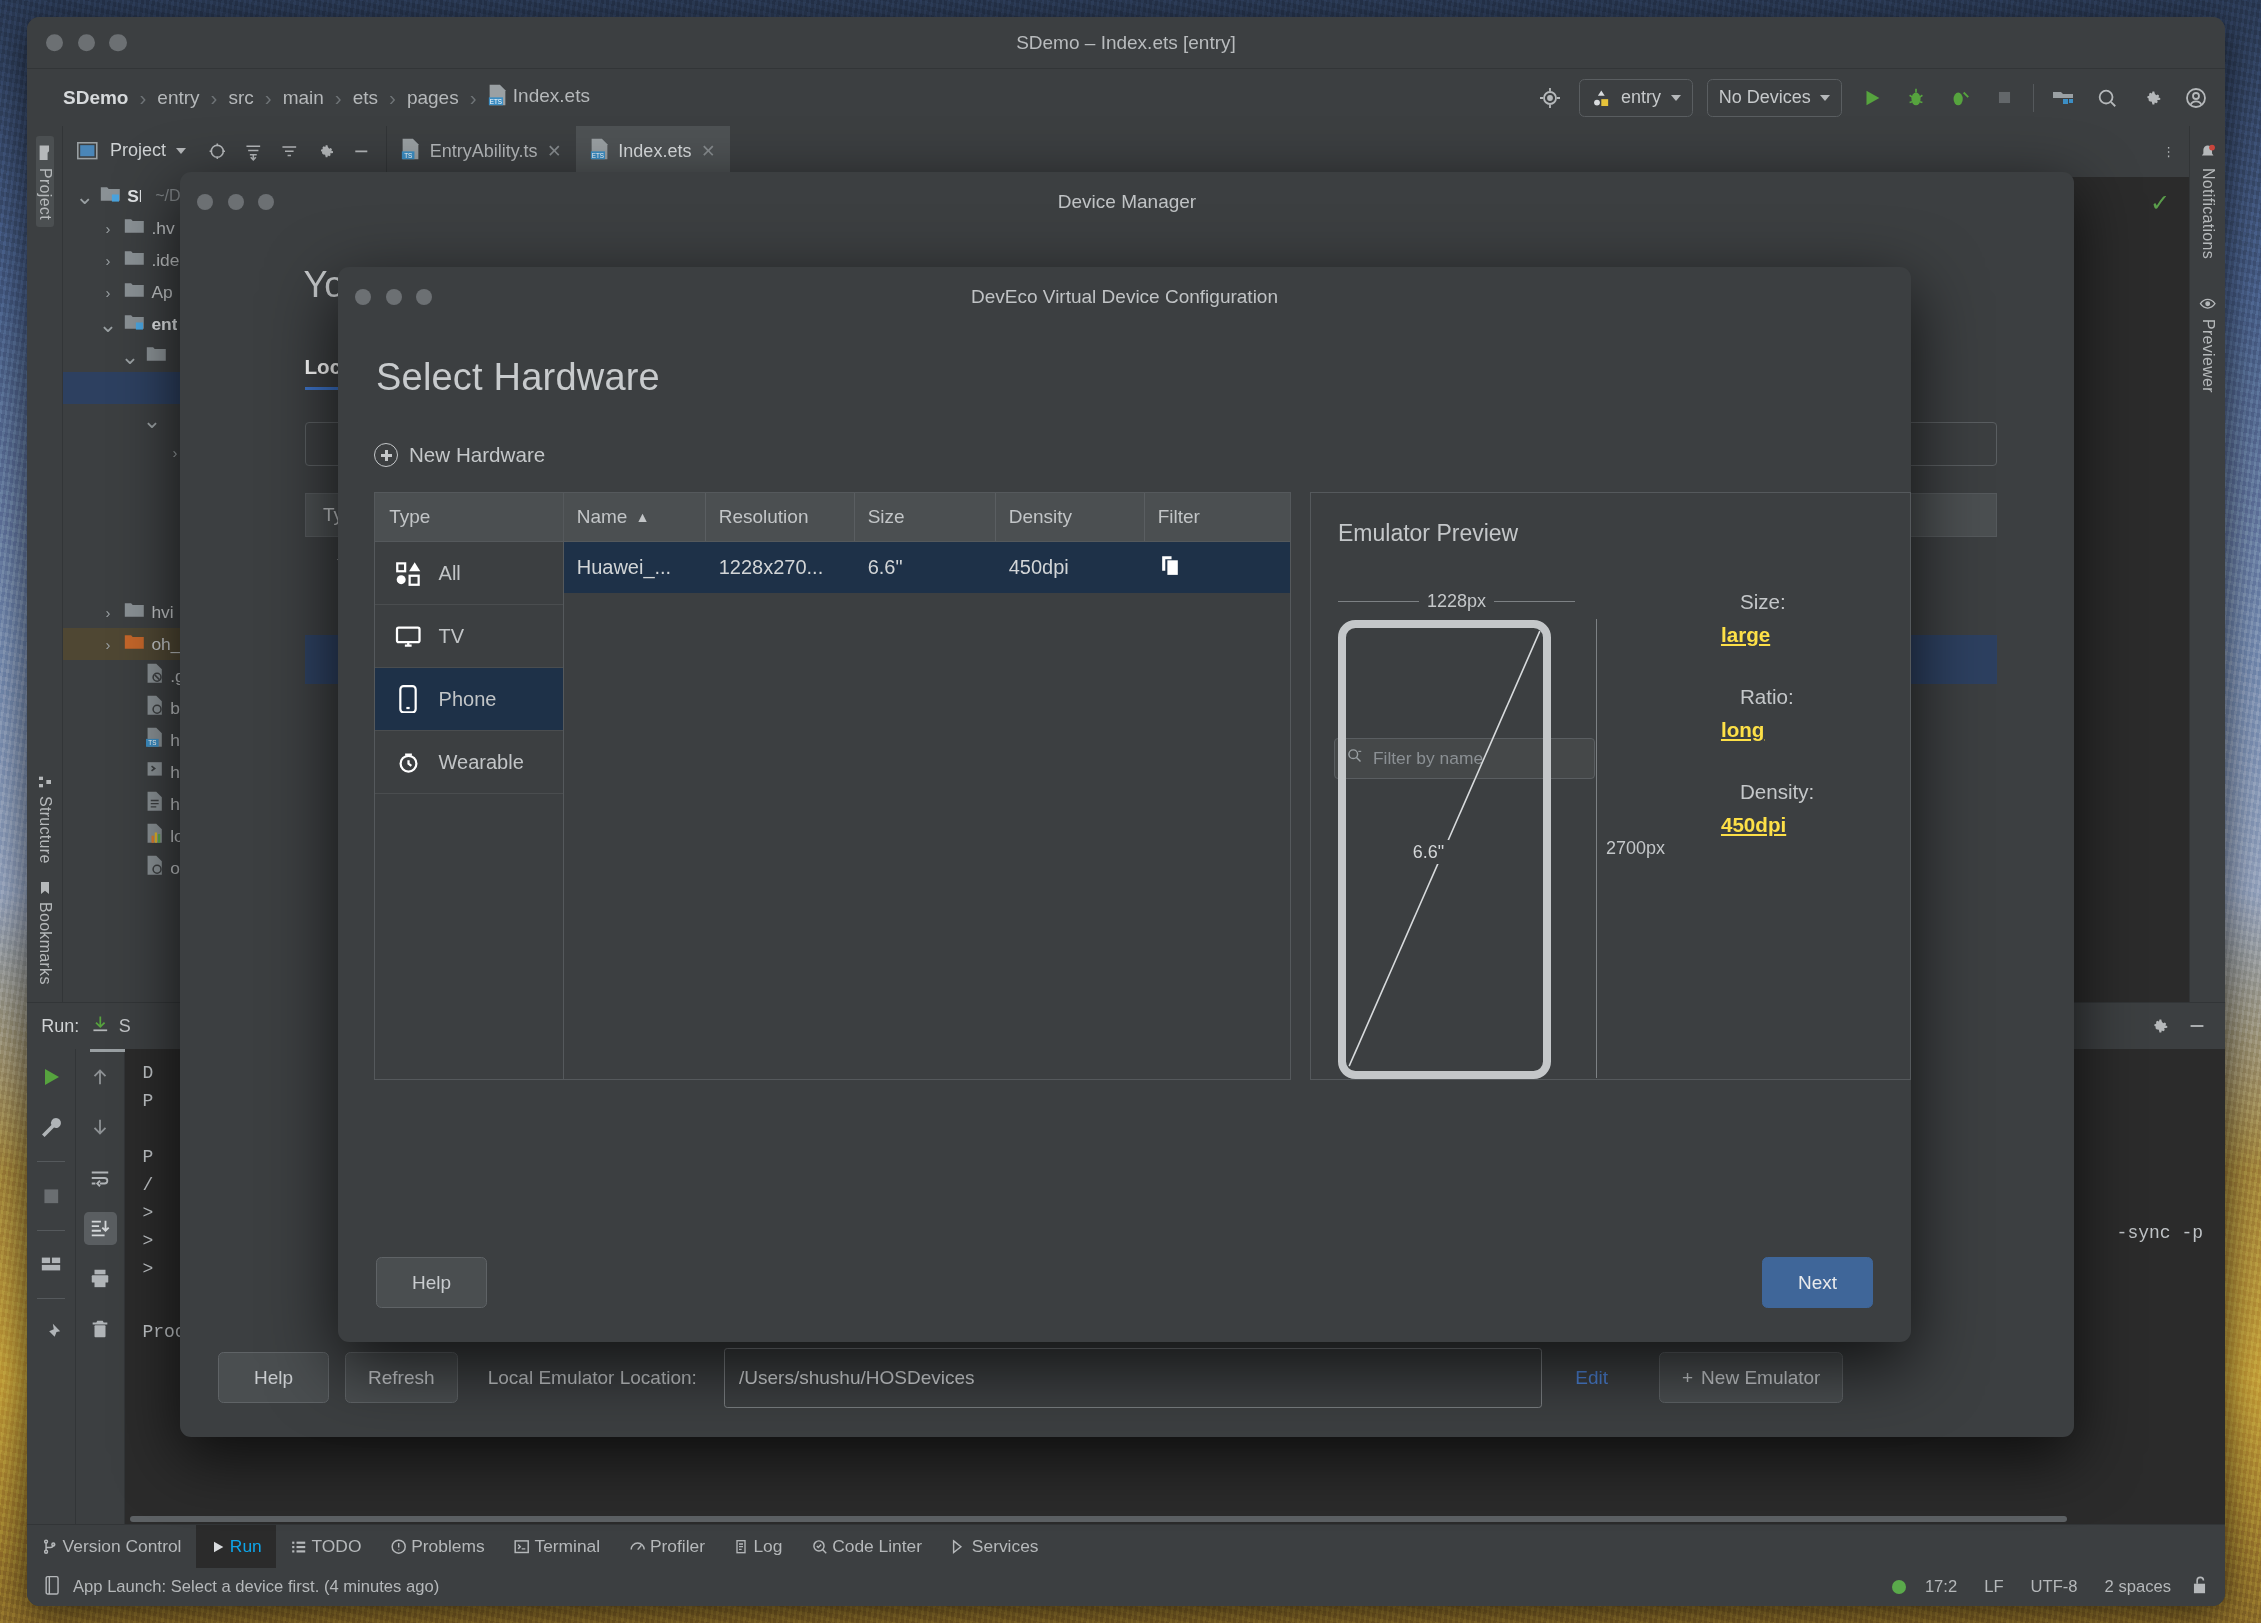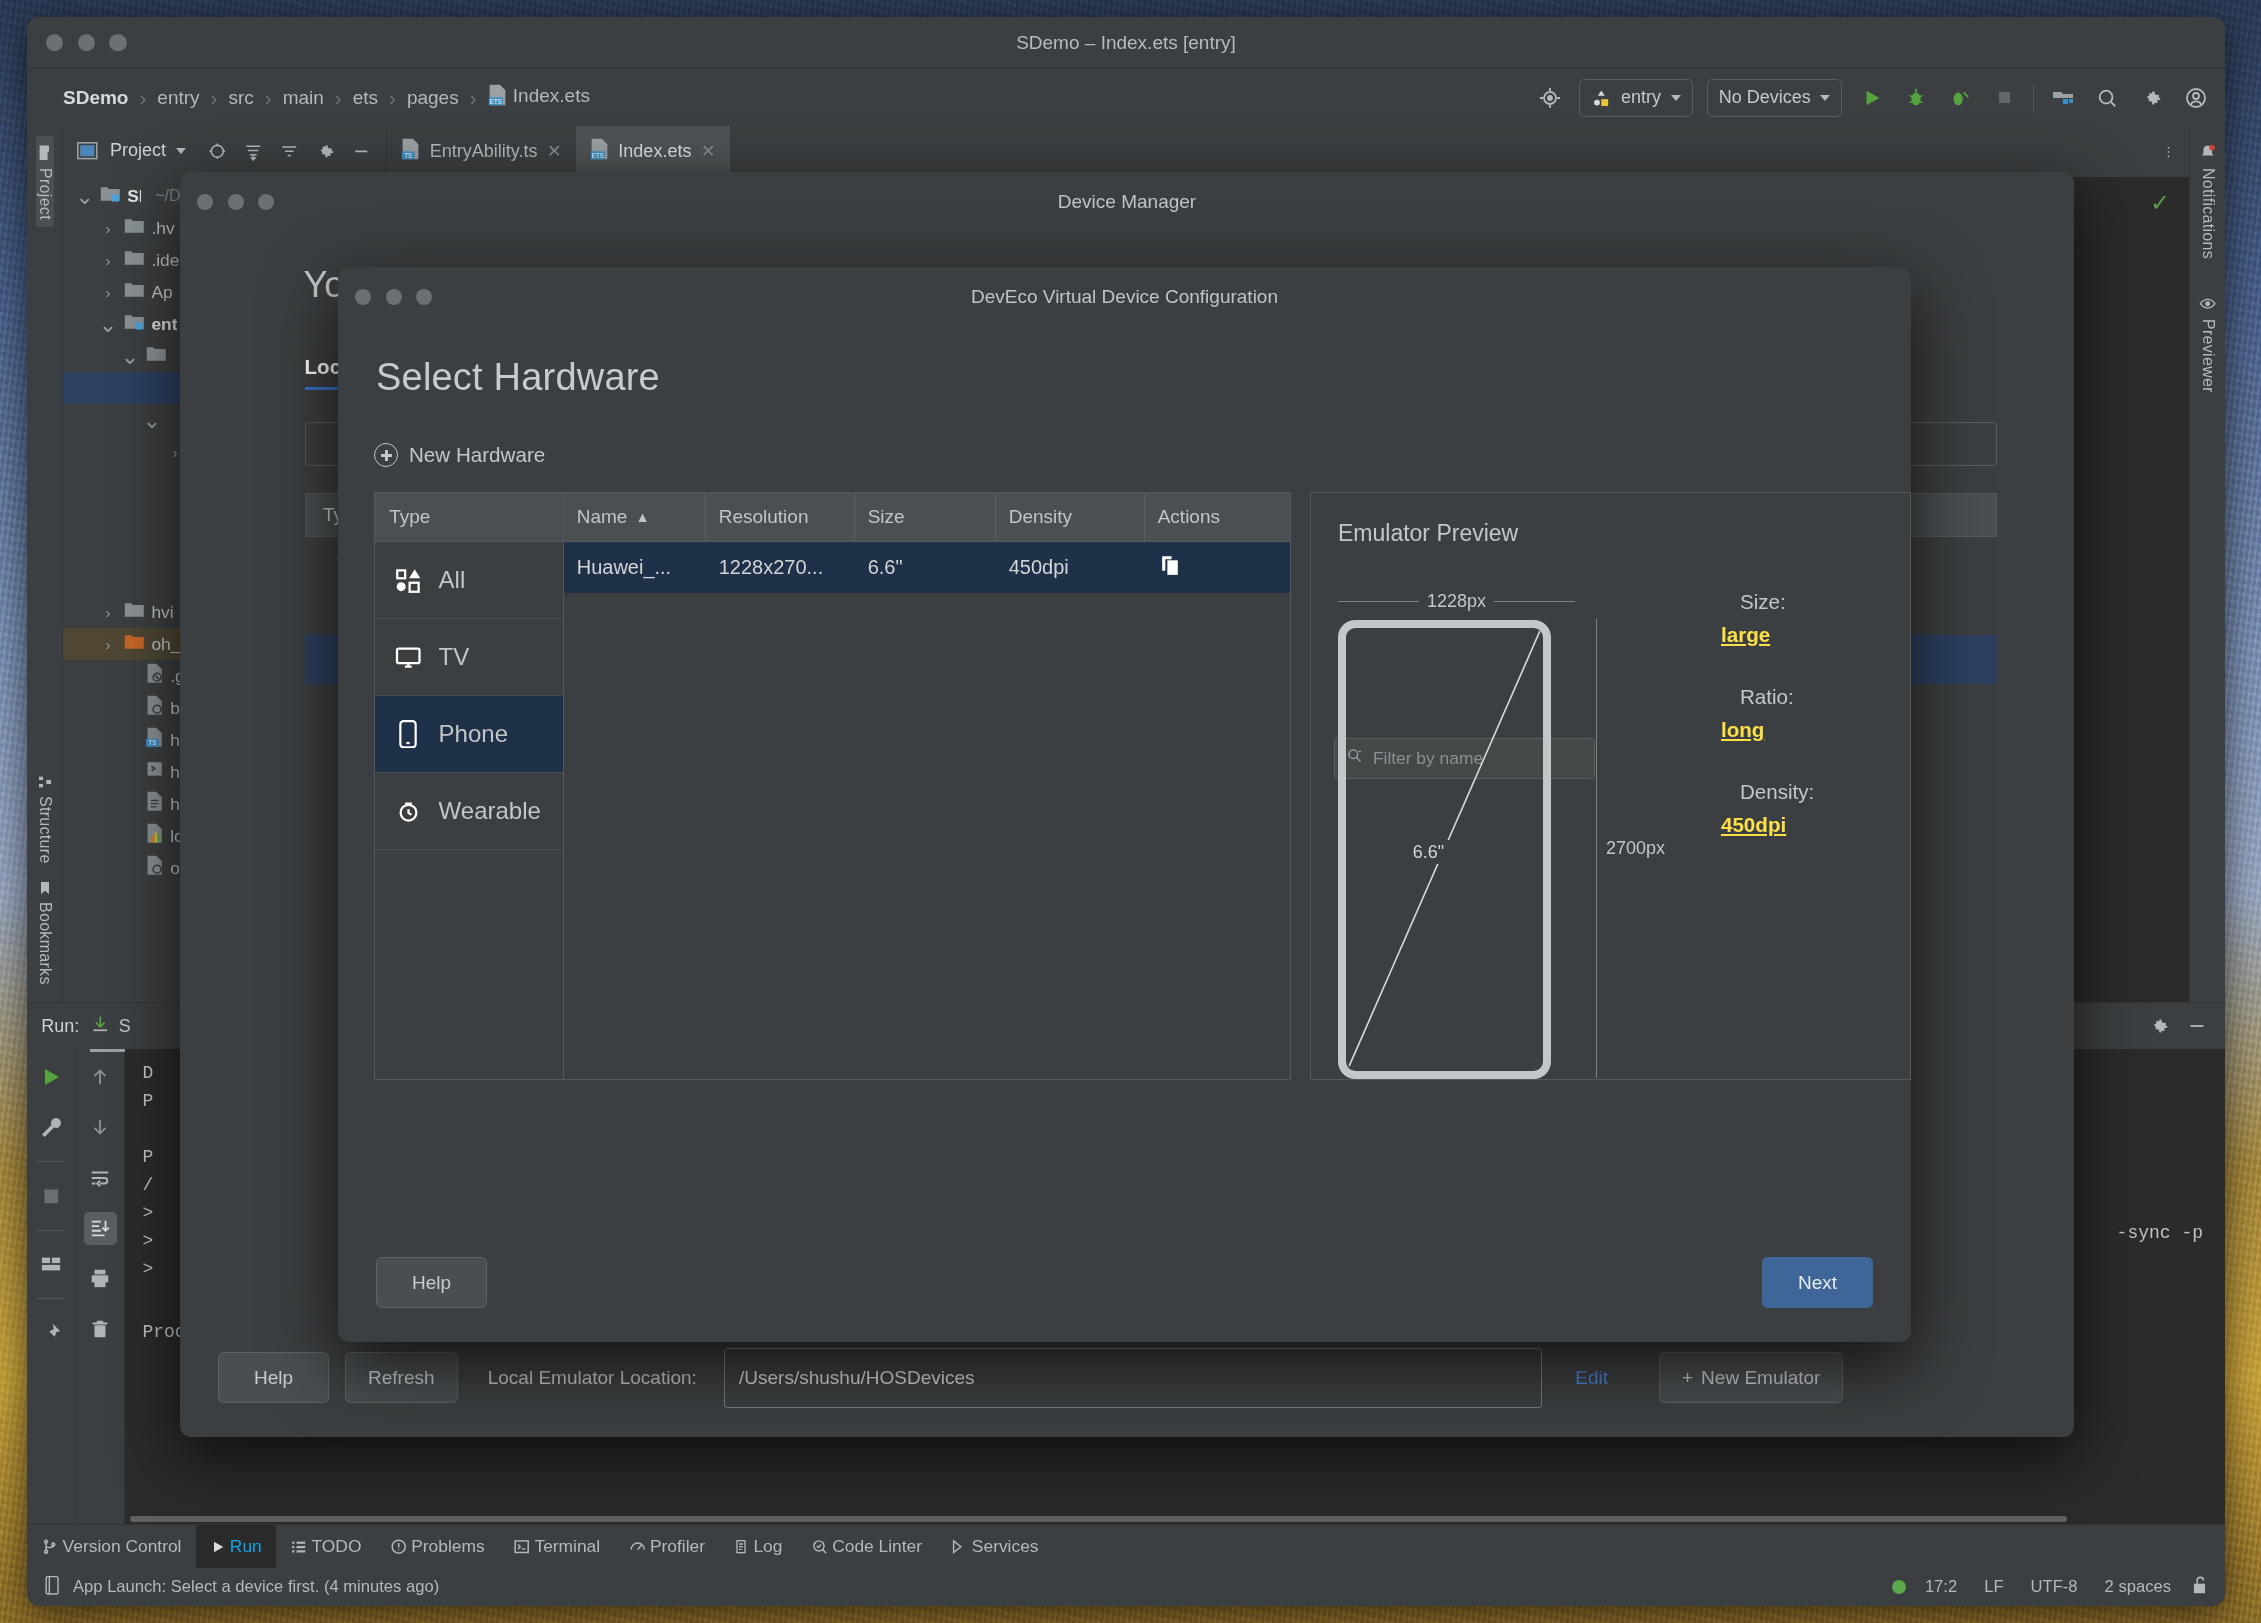--- a/index.html
+++ b/index.html
@@ -126,21 +126,21 @@
   .newhw{display:flex;align-items:center;gap:11px;margin:44px 0 0 36px;font-size:20.6px;color:#c4c7c9;}
   .plusc{width:24px;height:24px;border-radius:50%;border:1.6px solid #c4c7c9;position:relative;}
   .plusc:before,.plusc:after{content:"";position:absolute;background:#c4c7c9;}
   .plusc:before{left:5.5px;right:5.5px;top:10.3px;height:2.4px;}
   .plusc:after{top:5.5px;bottom:5.5px;left:10.3px;width:2.4px;}
   .filterbox{position:absolute;right:calc(1573px - 1257px);top:471px;width:261px;height:41px;border:0.8px solid #5a5e61;border-radius:4px;
     display:flex;align-items:center;gap:9.5px;padding:0 11px;font-size:17.4px;color:#8b9094;background:#454849;}
   .vdc-main{display:flex;gap:0;margin:25px 0 0 36px;}
   .typecol{width:190px;border:0.8px solid #55595c;display:flex;flex-direction:column;}
   .typecol .hd{height:49px;background:#4b4f51;display:flex;align-items:center;padding-left:14.2px;font-size:19px;color:#c2c5c7;border-bottom:0.8px solid #55595c;}
-  .tyrow{height:77px;display:flex;align-items:center;gap:14.2px;padding-left:17.4px;font-size:24px;color:#c2c5c7;border-bottom:0.8px solid #4a4d4f;}
+  .tyrow{height:63px;display:flex;align-items:center;gap:14.2px;padding-left:17.4px;font-size:20px;color:#c2c5c7;border-bottom:0.8px solid #4a4d4f;}
   .tyrow.sel{background:#1e3148;}
   .tablecol{flex:1;border:0.8px solid #55595c;border-left:none;display:flex;flex-direction:column;}
   .thead{height:49px;background:#4b4f51;display:flex;align-items:stretch;border-bottom:0.8px solid #55595c;font-size:19px;color:#c2c5c7;}
   .thead div{display:flex;align-items:center;padding-left:12.7px;border-right:0.8px solid #5a5e61;}
   .thead div:last-child{border-right:none;}
   .tbodyrow{height:51px;display:flex;align-items:stretch;font-size:20px;color:#d2d5d7;}
   .tbodyrow.sel{background:#1e3148;}
   .tbodyrow div{display:flex;align-items:center;padding-left:12.7px;}
   .c-name{width:142px;} .c-res{width:149px;} .c-size{width:141px;} .c-den{width:149px;} .c-act{flex:1;}
   .previewcol{width:601px;border:0.8px solid #55595c;margin-left:19px;padding:27px 0 0 27px;}
@@ -918,21 +918,21 @@
 
     <div class="tablecol">
       <div class="thead">
         <div class="c-name">
           <span>Name</span>
           <span style="margin-left:8px;font-size:14.2px">▲</span>
         </div>
         <div class="c-res">Resolution</div>
         <div class="c-size">Size</div>
         <div class="c-den">Density</div>
-        <div class="c-act">Actions</div>
+        <div class="c-act">Filter</div>
       </div>
       <div class="tbodyrow sel">
         <div class="c-name">Huawei_...</div>
         <div class="c-res">1228x270...</div>
         <div class="c-size">6.6"</div>
         <div class="c-den">450dpi</div>
         <div class="c-act">
           <span>
             <svg width="25" height="25" viewBox="0 0 24 24" fill="#fff">
                 <path d="M4 3h9v3H7v11H4z"></path>

